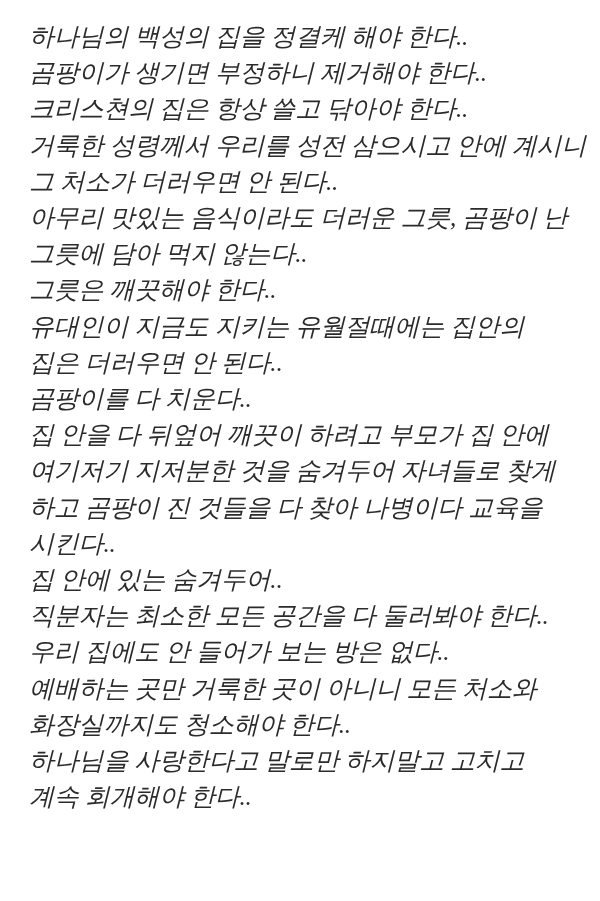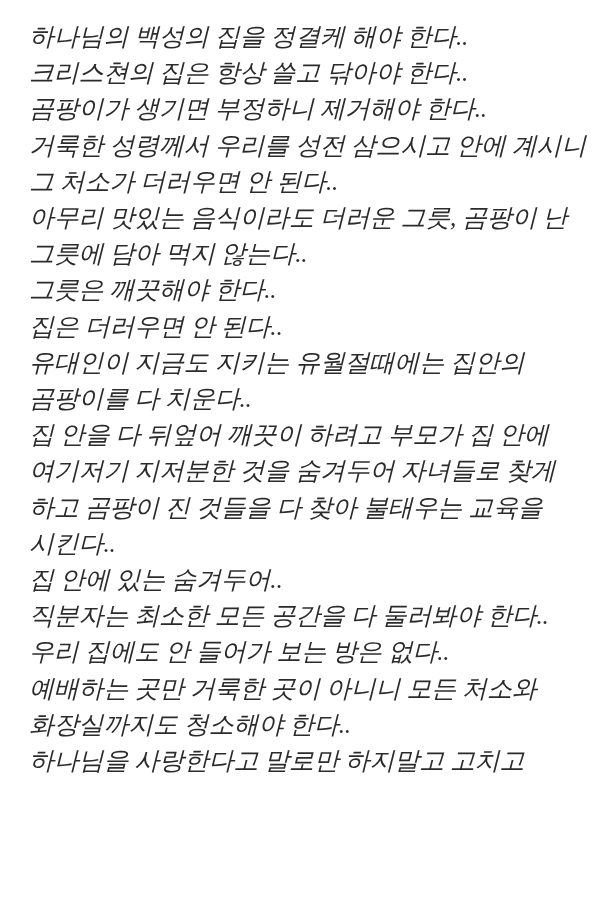--- a/index.html
+++ b/index.html
@@ -29,33 +29,34 @@
     white-space: nowrap;
     font-weight: 500;
     font-style: italic;
   }
 </style>
 </head>
 <body>
 
 <main class="text-document">
   <p>하나님의 백성의 집을 정결케 해야 한다..</p>
+  <p>곰팡이가 생기면 부정하니 제거해야 한다..</p>
   <p>크리스쳔의 집은 항상 쓸고 닦아야 한다..</p>
-  <p>곰팡이가 생기면 부정하니 제거해야 한다..</p>
   <p>거룩한 성령께서 우리를 성전 삼으시고 안에 계시니</p>
   <p>그 처소가 더러우면 안 된다..</p>
   <p>아무리 맛있는 음식이라도 더러운 그릇, 곰팡이 난</p>
   <p>그릇에 담아 먹지 않는다..</p>
   <p>그릇은 깨끗해야 한다..</p>
+  <p>유대인이 지금도 지키는 유월절때에는 집안의</p>
   <p>집은 더러우면 안 된다..</p>
-  <p>유대인이 지금도 지키는 유월절때에는 집안의</p>
   <p>곰팡이를 다 치운다..</p>
   <p>집 안을 다 뒤엎어 깨끗이 하려고 부모가 집 안에</p>
   <p>여기저기 지저분한 것을 숨겨두어 자녀들로 찾게</p>
-  <p>하고 곰팡이 진 것들을 다 찾아 불태우는 교육을</p>
+  <p>하고 곰팡이 진 것들을 다 찾아 나병이다 교육을</p>
   <p>시킨다..</p>
   <p>집 안에 있는 숨겨두어..</p>
   <p>직분자는 최소한 모든 공간을 다 둘러봐야 한다..</p>
   <p>우리 집에도 안 들어가 보는 방은 없다..</p>
   <p>예배하는 곳만 거룩한 곳이 아니니 모든 처소와</p>
   <p>화장실까지도 청소해야 한다..</p>
   <p>하나님을 사랑한다고 말로만 하지말고 고치고</p>
+  <p>계속 회개해야 한다..</p>
 </main>
 
 </body></html>

